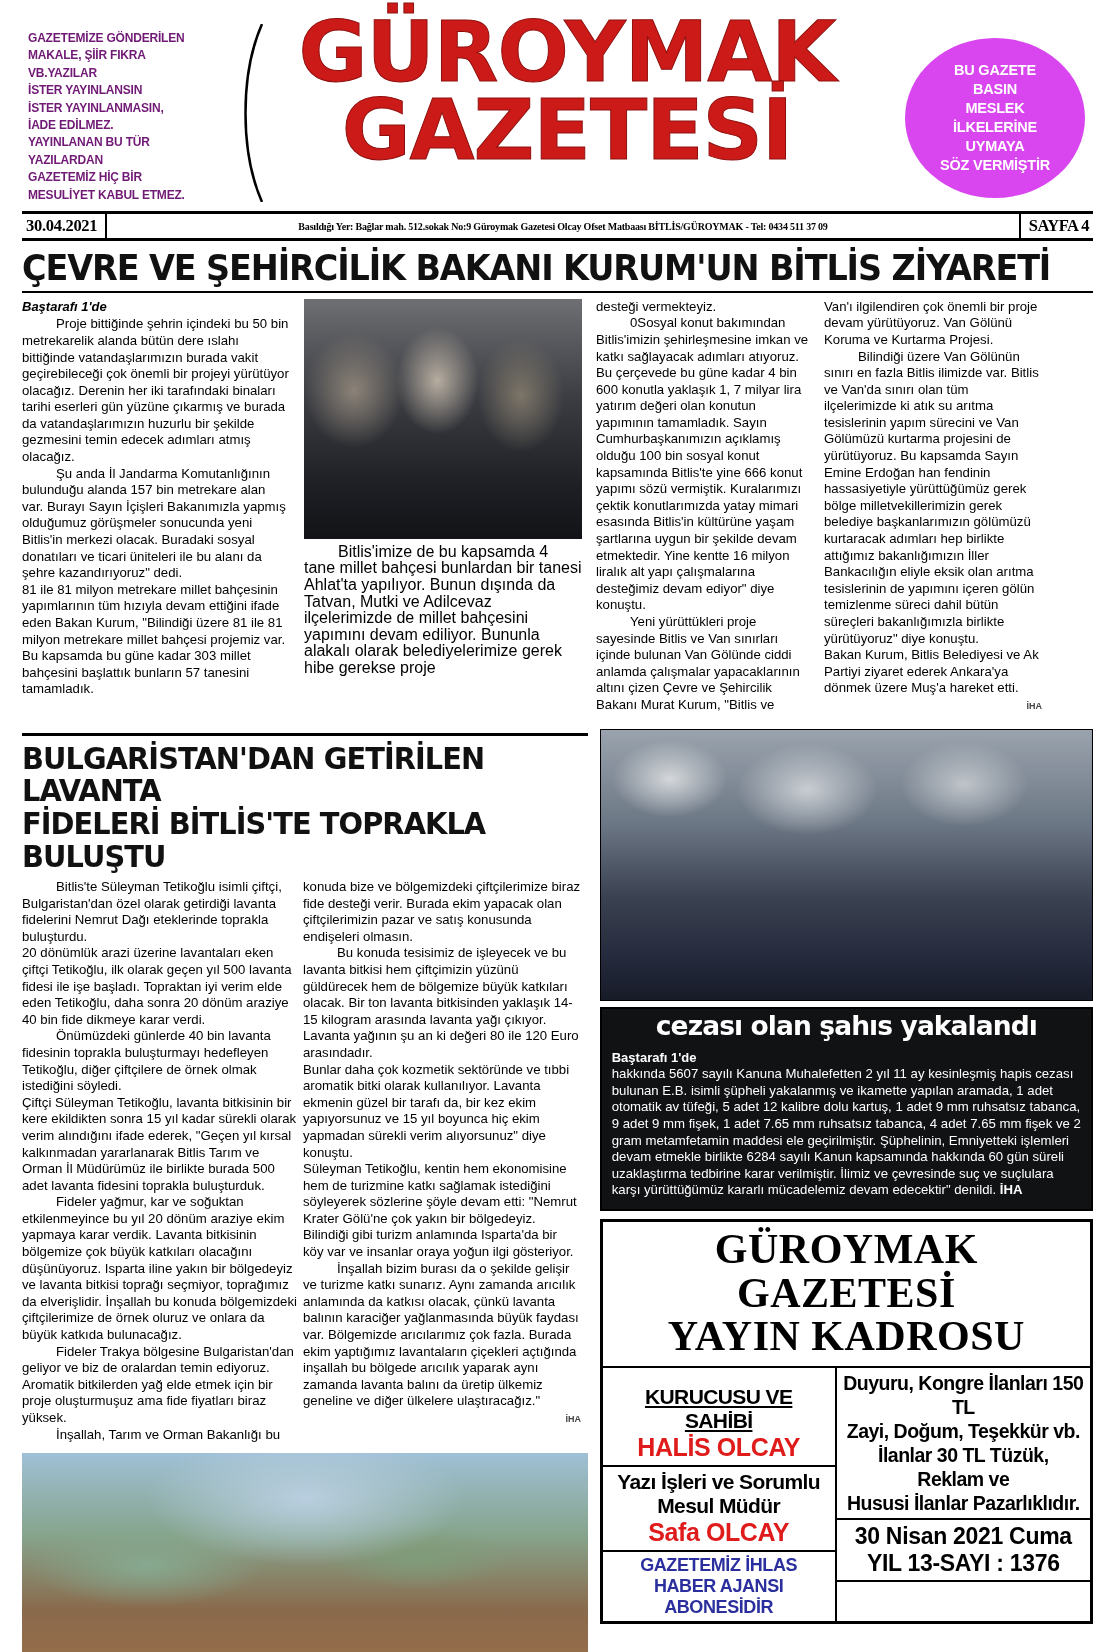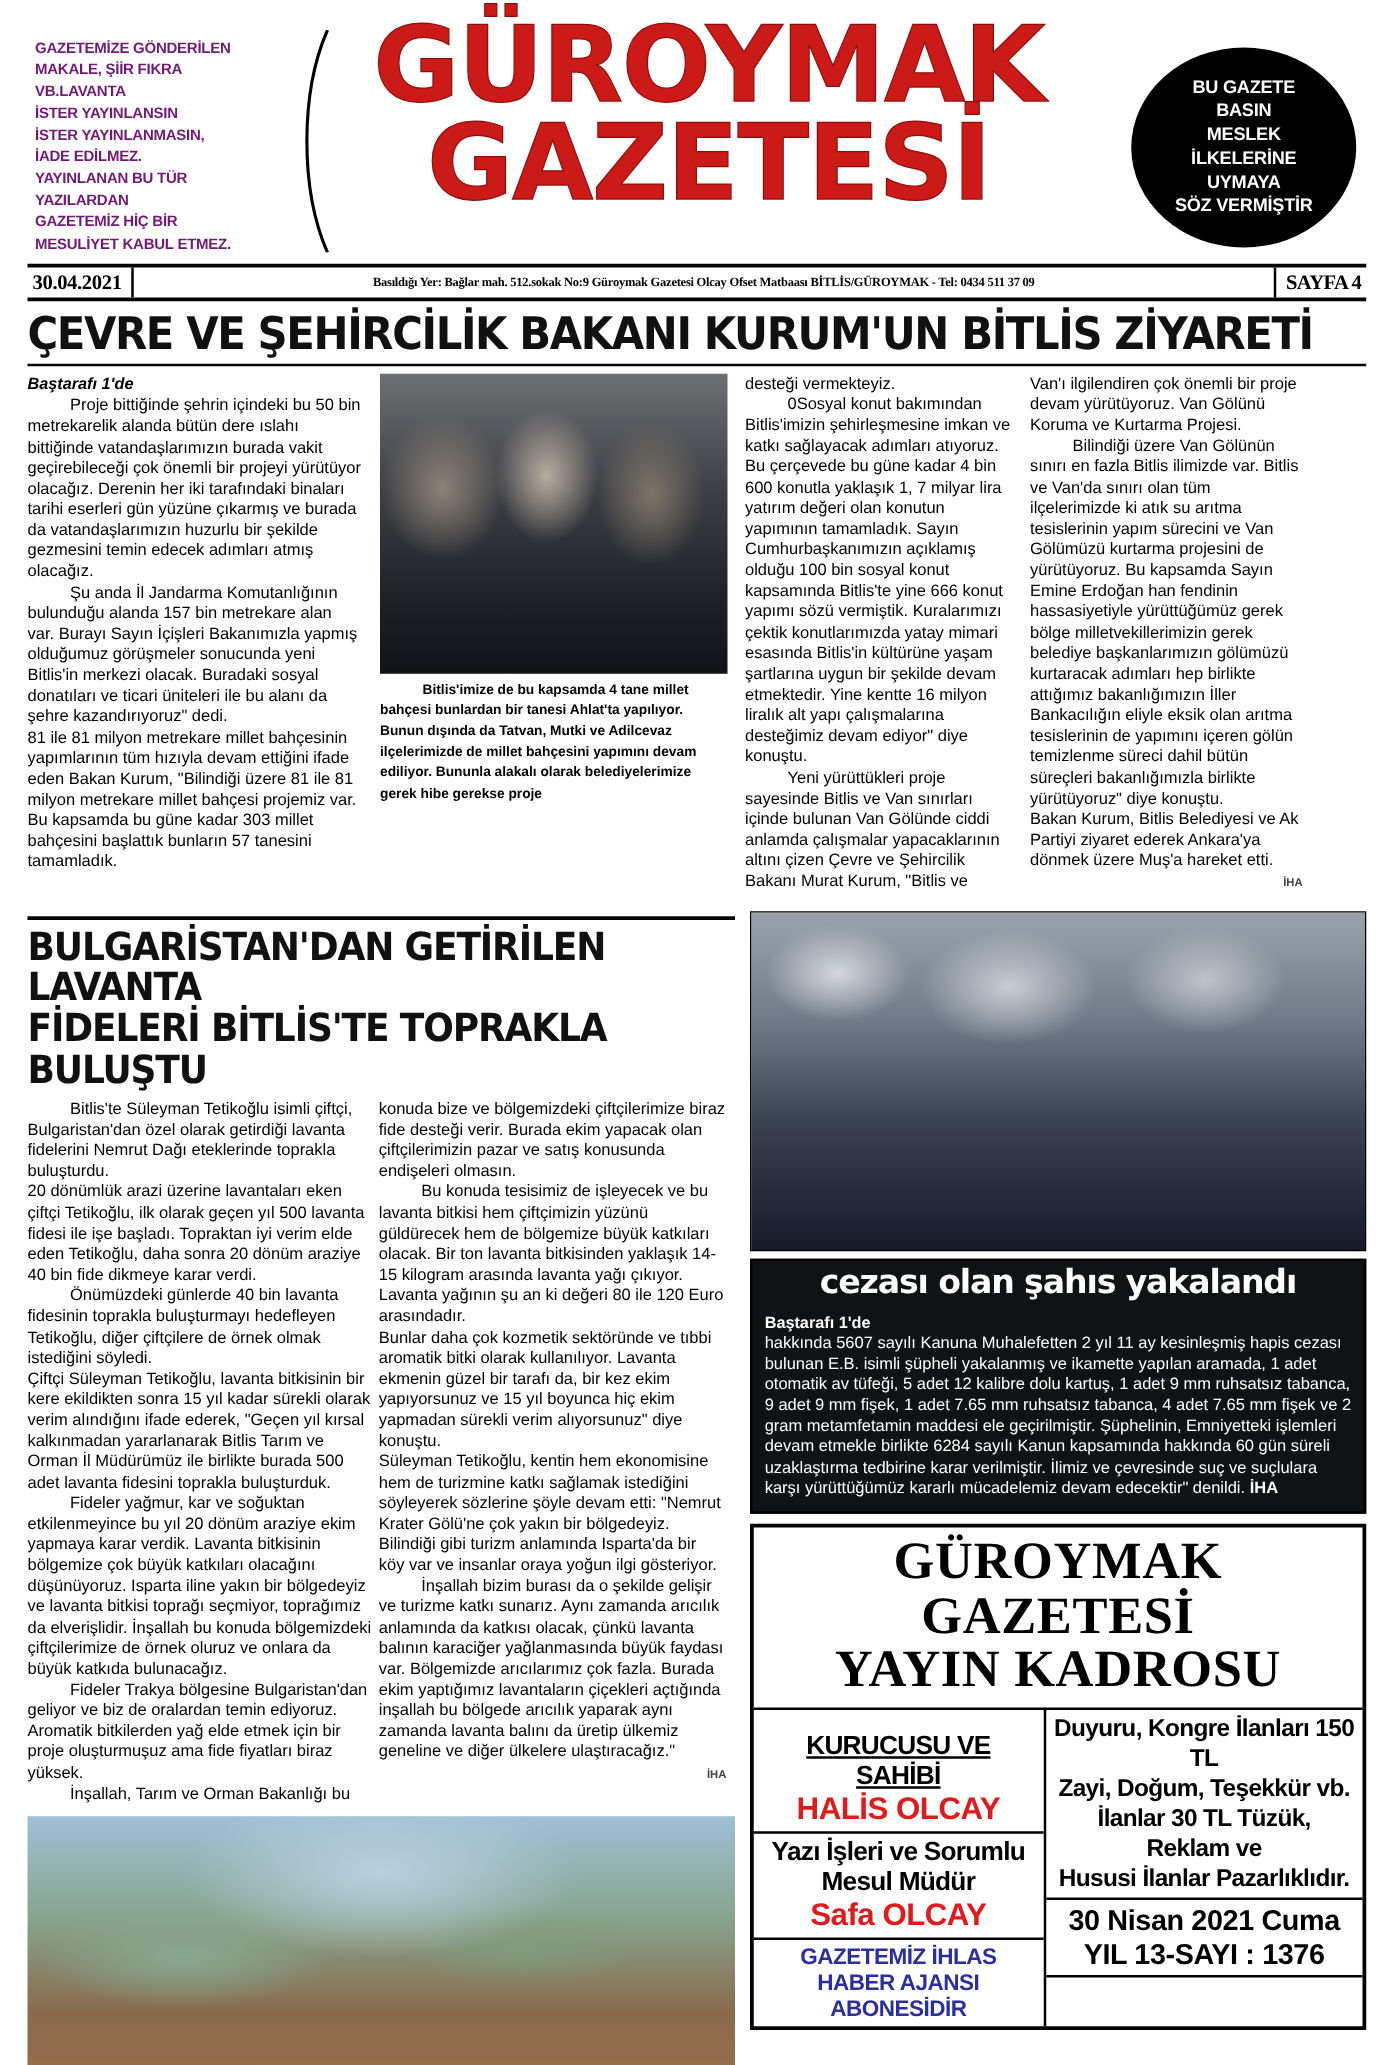--- a/index.html
+++ b/index.html
@@ -29,21 +29,21 @@
   }
   .t1,.t2{
     color:#cc1a18;font-family:"DejaVu Sans", sans-serif;font-weight:bold;
     letter-spacing:-1px;line-height:0.86;
     -webkit-text-stroke:1px #8d0f0d;
   }
   .t1{font-size:84px;}
   .t2{font-size:84px;margin-top:6px;}
   .oval{
     position:absolute;right:8px;top:16px;width:180px;height:160px;
-    background:#000000;border-radius:50%;
+    background:#d946ef;border-radius:50%;
     display:flex;align-items:center;justify-content:center;
   }
   .oval-txt{
     color:#fff;font-weight:bold;font-size:14.5px;line-height:19px;text-align:center;
     letter-spacing:-0.2px;
   }
 
   
   .datebar{
     display:flex;align-items:stretch;border-top:3px solid #000;border-bottom:3px solid #000;
@@ -68,21 +68,21 @@
   .art1{display:flex;gap:14px;margin-top:6px;}
   .col{font-size:13.2px;line-height:16.6px;text-align:left;}
   .col p{margin:0;}
   .col p.ind{text-indent:34px;}
   .c1{width:268px;}
   .c2{width:278px;}
   .c3{width:214px;}
   .c4{width:218px;}
   .kicker{font-style:italic;font-weight:bold;font-size:13px;margin-bottom:1px;}
   .photo{background:#2a2c30;position:relative;overflow:hidden;}
-  .caption{font-size:11px;line-height:16.6px;text-indent:34px;margin-top:5px;font-weight:bold;}
+  .caption{font-size:16px;line-height:16.6px;text-indent:34px;margin-top:5px;}
   .credit{font-size:9px;font-weight:bold;text-align:right;color:#444;margin-top:1px;}
 
   
   .ph-a{
     width:100%;height:240px;
     background:
       radial-gradient(ellipse 30% 40% at 18% 38%, #8c8378 0%, transparent 60%),
       radial-gradient(ellipse 24% 36% at 48% 34%, #b7ada0 0%, transparent 62%),
       radial-gradient(ellipse 26% 40% at 78% 40%, #7d7568 0%, transparent 60%),
       linear-gradient(180deg,#6e6f72 0%,#3c3e44 40%,#1d1f24 78%,#121317 100%);
@@ -154,21 +154,21 @@
 </head>
 <body>
 
 <div class="page">
 
   <div class="masthead">
 
     <div class="notice">
       <div>GAZETEMİZE GÖNDERİLEN</div>
       <div>MAKALE, ŞİİR FIKRA</div>
-      <div>VB.LAVANTA</div>
+      <div>VB.YAZILAR</div>
       <div>İSTER YAYINLANSIN</div>
       <div>İSTER YAYINLANMASIN,</div>
       <div>İADE EDİLMEZ.</div>
       <div>YAYINLANAN BU TÜR</div>
       <div>YAZILARDAN</div>
       <div>GAZETEMİZ HİÇ BİR</div>
       <div>MESULİYET KABUL ETMEZ.</div>
     </div>
 
     <svg class="curve" viewBox="0 0 60 178">

